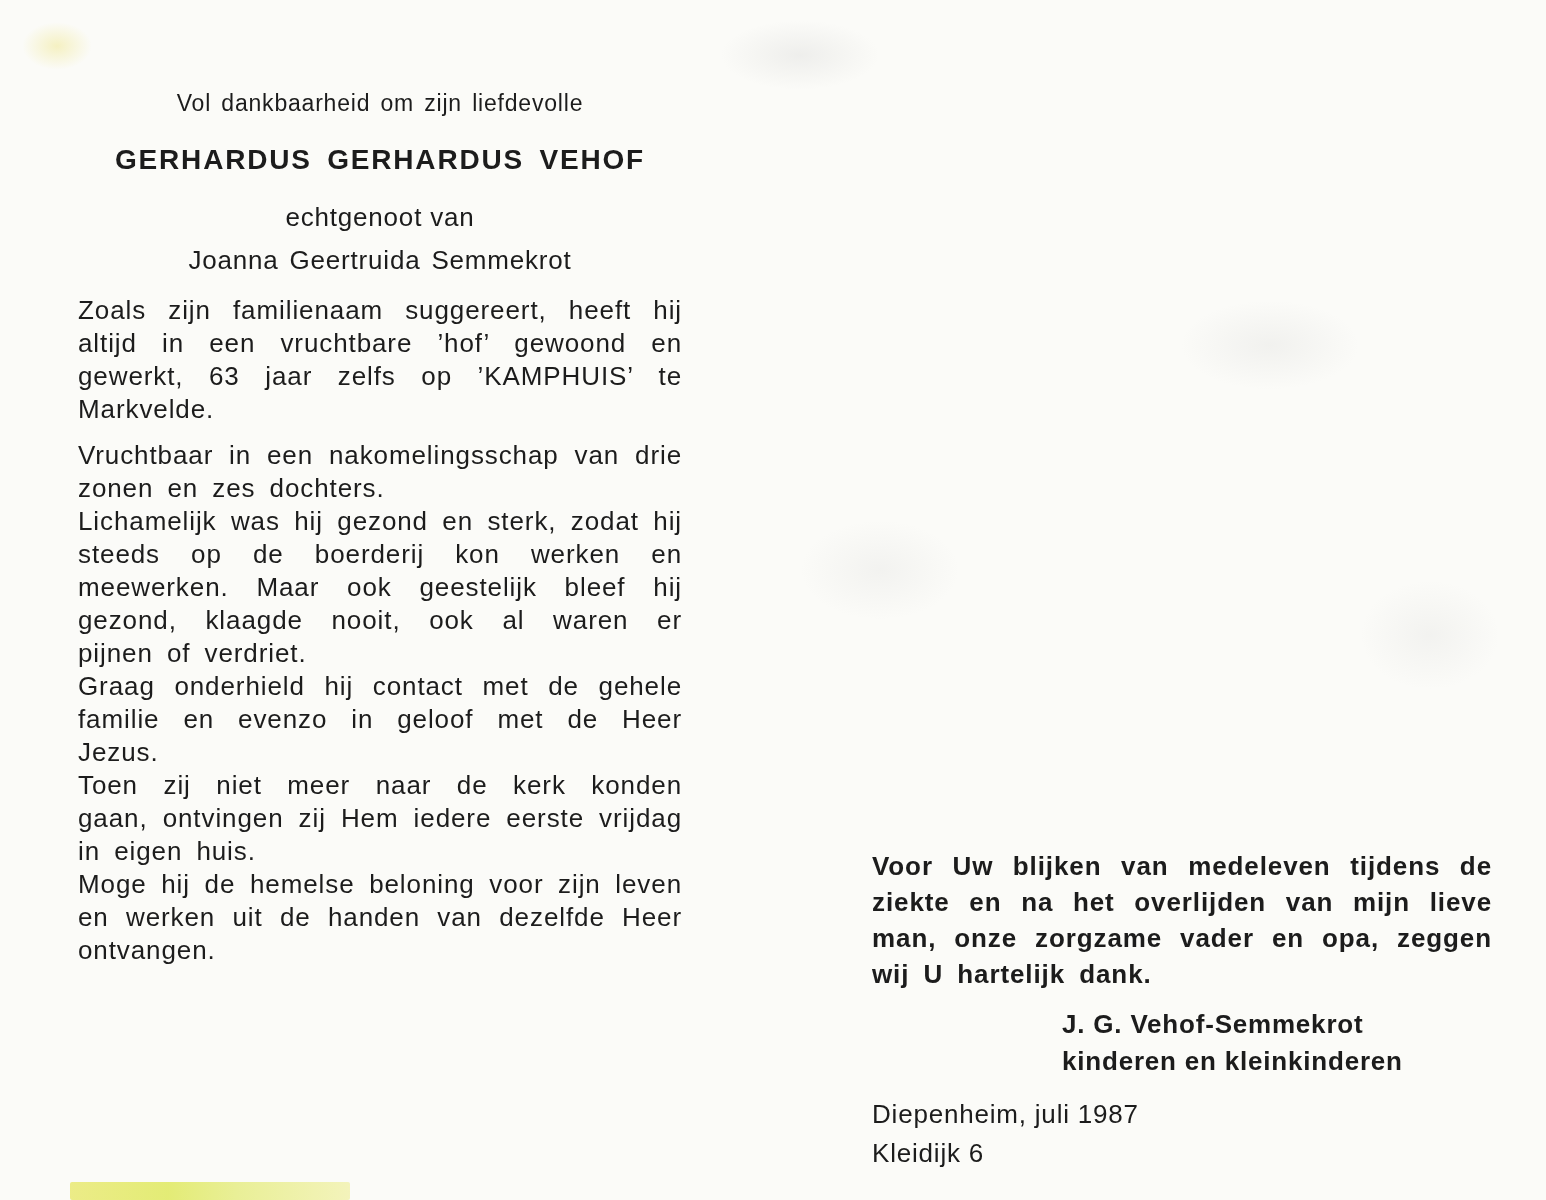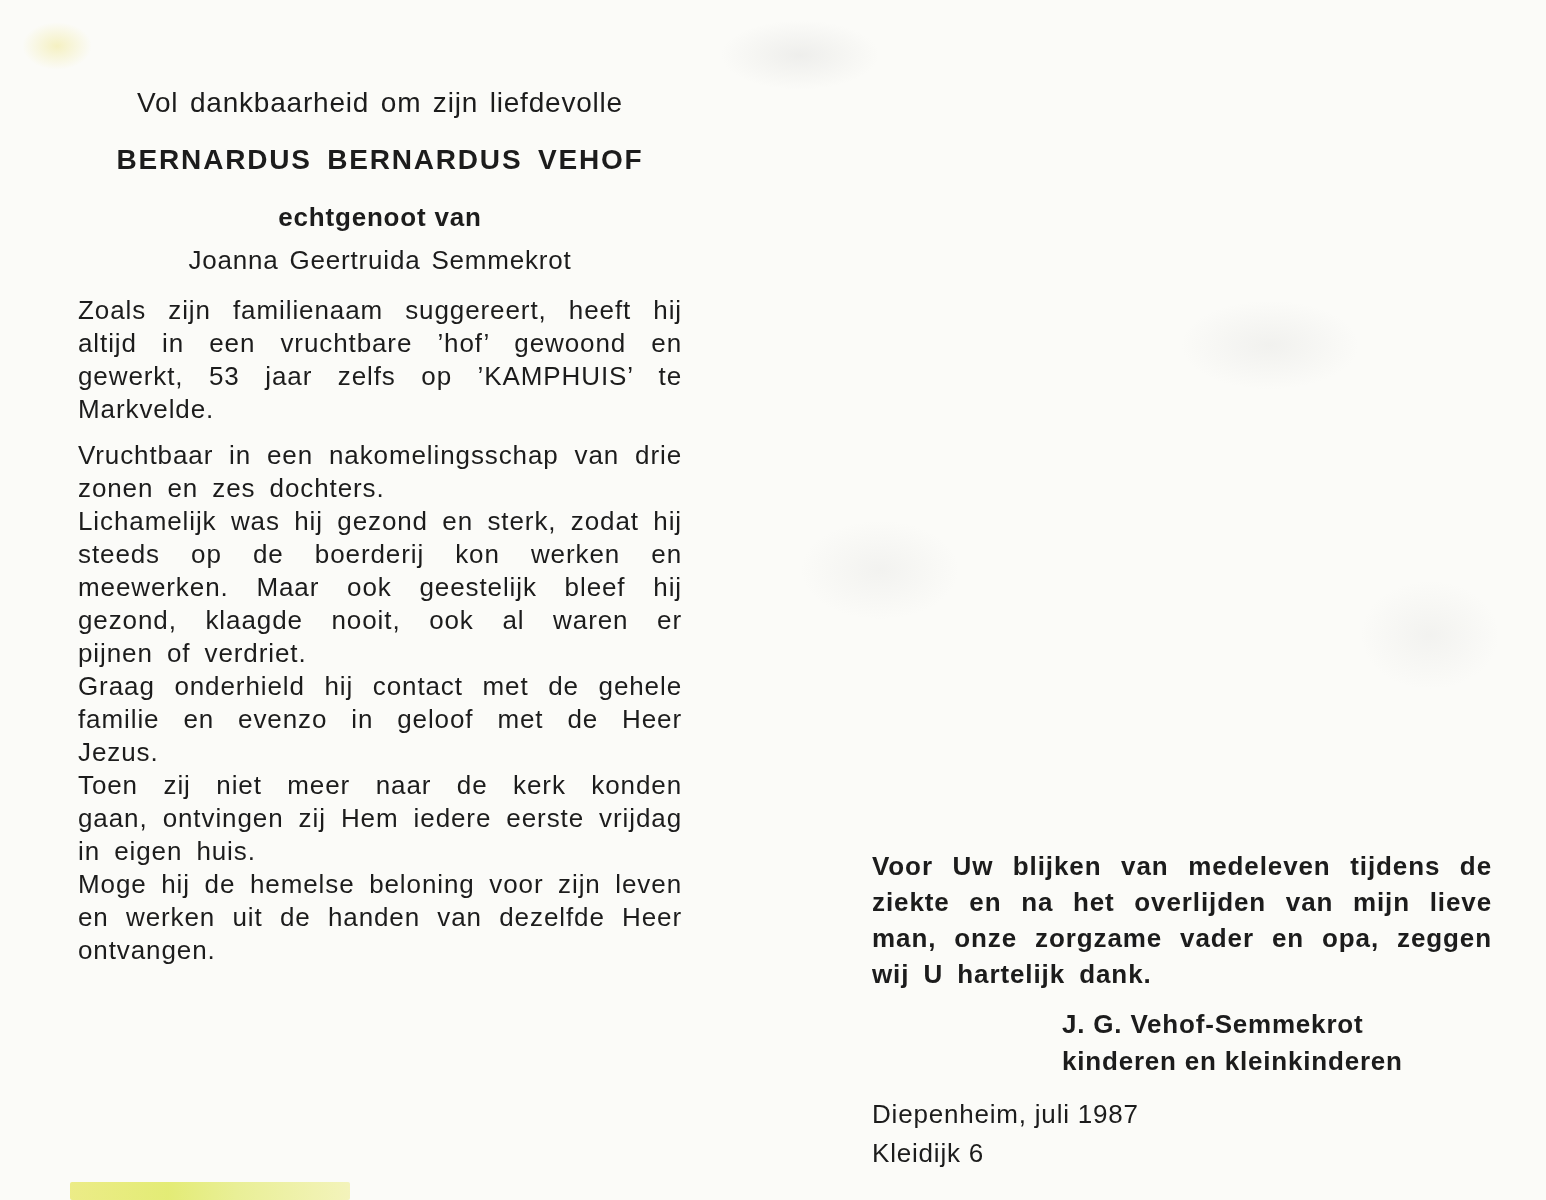--- a/index.html
+++ b/index.html
@@ -56,37 +56,36 @@
 
   
   .left-col {
     position: absolute;
     left: 78px;
     top: 84px;
     width: 604px;
   }
   .centered { text-align: center; }
   .intro-line {
-    font-size: 28px;
+    font-size: 23px;
     line-height: 38px;
     letter-spacing: 0.8px;
     word-spacing: 3px;
   }
   .deceased-name {
     font-weight: bold;
     font-size: 28px;
     letter-spacing: 1.8px;
     word-spacing: 6px;
     margin-top: 22px;
   }
   .spouse-label {
     font-size: 26px;
     margin-top: 26px;
     letter-spacing: 0.8px;
-    font-weight: bold;
   }
   .spouse-name {
     font-size: 26px;
     margin-top: 12px;
     letter-spacing: 0.8px;
     word-spacing: 3px;
   }
   .body-text {
     margin-top: 18px;
   }
@@ -137,27 +136,27 @@
 <div class="artifact yellow-corner"></div>
 <div class="artifact yellow-strip"></div>
 <div class="artifact gray-smudge-1"></div>
 <div class="artifact gray-smudge-2"></div>
 <div class="artifact gray-smudge-3"></div>
 <div class="artifact gray-smudge-4"></div>
 
 <div class="left-col">
   <div class="centered">
     <div class="intro-line">Vol dankbaarheid om zijn liefdevolle</div>
-    <div class="deceased-name">BERNARDUS BERNARDUS VEHOF</div>
+    <div class="deceased-name">GERHARDUS GERHARDUS VEHOF</div>
     <div class="spouse-label">echtgenoot van</div>
     <div class="spouse-name">Joanna Geertruida Semmekrot</div>
   </div>
 
   <div class="body-text">
-    <p class="para gap">Zoals zijn familienaam suggereert, heeft hij altijd in een vruchtbare ’hof’ gewoond en gewerkt, 53 jaar zelfs op ’KAMPHUIS’ te Markvelde.</p>
+    <p class="para gap">Zoals zijn familienaam suggereert, heeft hij altijd in een vruchtbare ’hof’ gewoond en gewerkt, 63 jaar zelfs op ’KAMPHUIS’ te Markvelde.</p>
     <p class="para">Vruchtbaar in een nakomelingsschap van drie zonen en zes dochters.</p>
     <p class="para">Lichamelijk was hij gezond en sterk, zodat hij steeds op de boerderij kon werken en meewerken. Maar ook geestelijk bleef hij gezond, klaagde nooit, ook al waren er pijnen of verdriet.</p>
     <p class="para">Graag onderhield hij contact met de gehele familie en evenzo in geloof met de Heer Jezus.</p>
     <p class="para">Toen zij niet meer naar de kerk konden gaan, ontvingen zij Hem iedere eerste vrijdag in eigen huis.</p>
     <p class="para">Moge hij de hemelse beloning voor zijn leven en werken uit de handen van dezelfde Heer ontvangen.</p>
   </div>
 </div>
 
 <div class="right-col">
   <p class="thanks">Voor Uw blijken van medeleven tijdens de ziekte en na het overlijden van mijn lieve man, onze zorgzame vader en opa, zeggen wij U hartelijk dank.</p>

